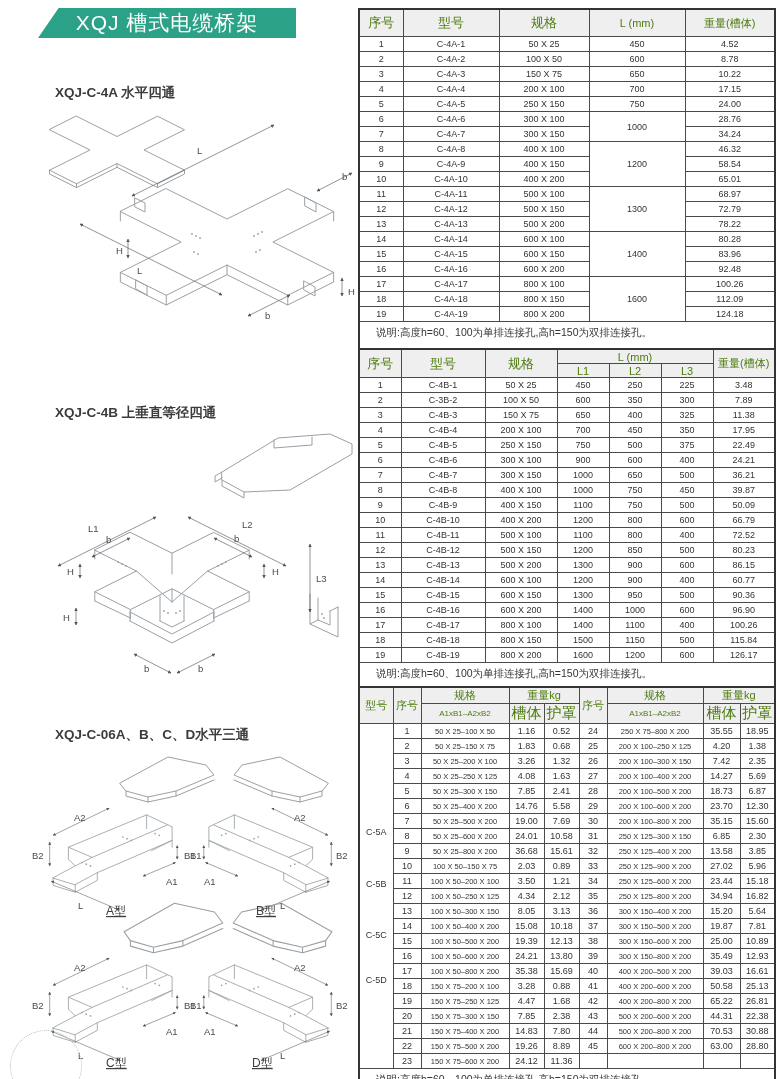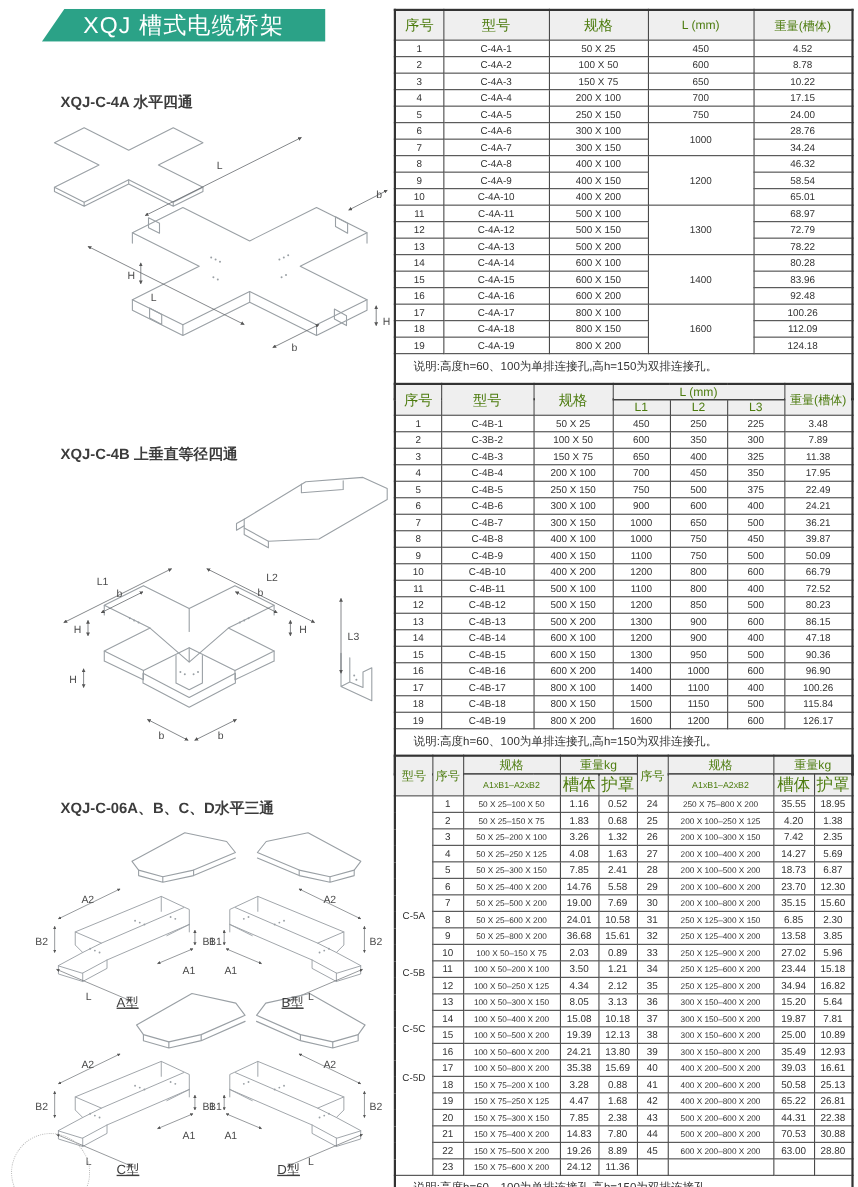--- a/index.html
+++ b/index.html
@@ -526,21 +526,21 @@
           <td>600</td>
           <td>86.15</td>
         </tr>
         <tr>
           <td>14</td>
           <td>C-4B-14</td>
           <td>600 X 100</td>
           <td>1200</td>
           <td>900</td>
           <td>400</td>
-          <td>47.18</td>
+          <td>60.77</td>
         </tr>
         <tr>
           <td>15</td>
           <td>C-4B-15</td>
           <td>600 X 150</td>
           <td>1300</td>
           <td>950</td>
           <td>500</td>
           <td>90.36</td>
         </tr>

